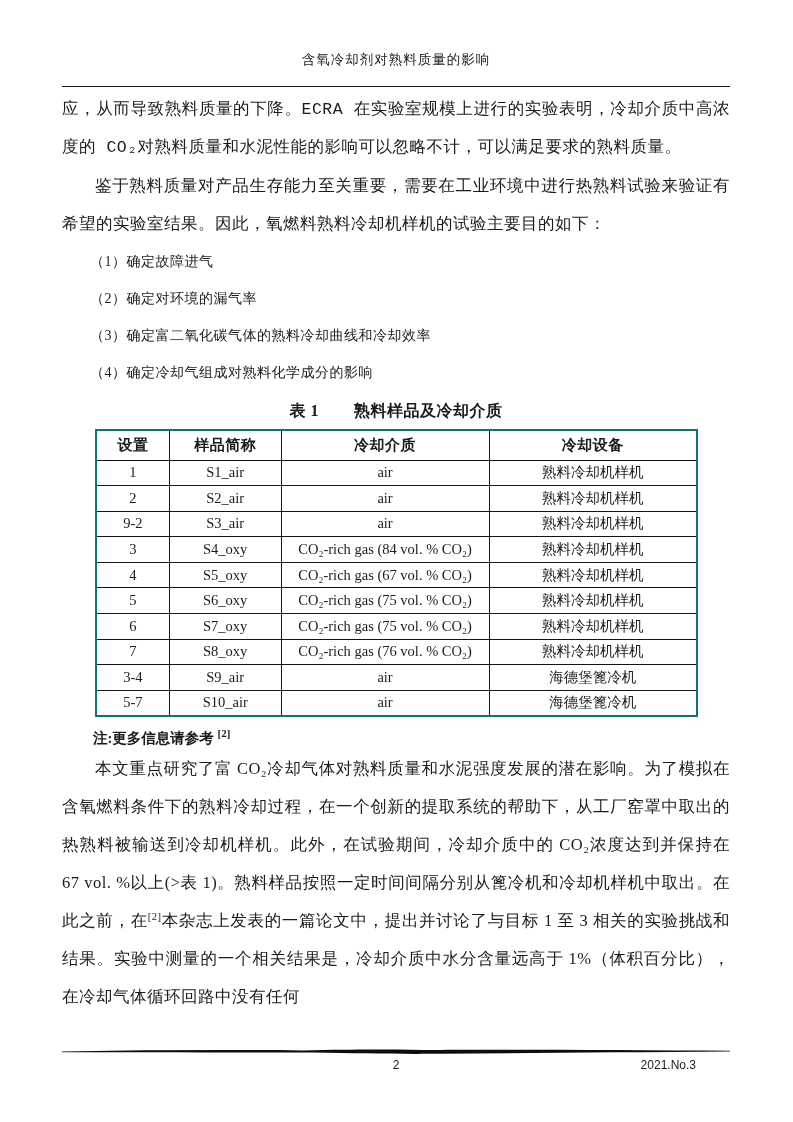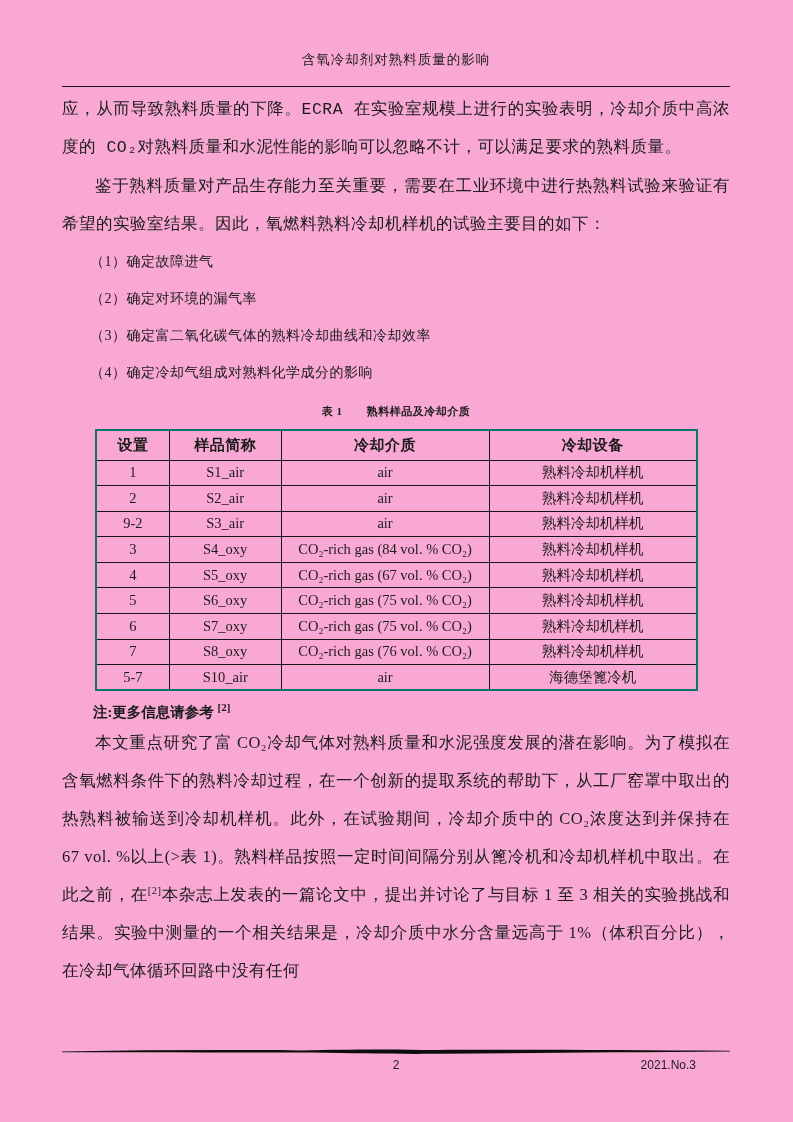--- a/index.html
+++ b/index.html
@@ -2,21 +2,21 @@
 <html><head>
 <meta charset="utf-8">
 <style>
   * { margin: 0; padding: 0; box-sizing: border-box; }
   html, body { background: #e8e8e8; }
   .page {
     position: relative;
     width: 793px;
     height: 1122px;
     margin: 0 auto;
-    background: #f9a8d4;
+    background: #ffffff;
     color: #1b1b1b;
     font-family: "Liberation Serif", "DejaVu Serif", serif;
     overflow: hidden;
   }
   .content {
     position: absolute;
     left: 62px;
     top: 0;
     width: 668px;
   }
@@ -51,21 +51,21 @@
   }
   sup.ref {
     font-size: 10.5px;
     vertical-align: super;
     line-height: 0;
   }
   
   .table-caption {
     margin-top: 7px;
     text-align: center;
-    font-size: 11px;
+    font-size: 16px;
     font-weight: bold;
     line-height: 26px;
     letter-spacing: 0.5px;
   }
   .caption-gap { display: inline-block; width: 2.2em; }
   table.sample-table {
     margin-top: 5px;
     margin-left: 33px;
     width: 603px;
     border-collapse: collapse;
@@ -224,20 +224,26 @@
           <td>CO₂-rich gas (75 vol. % CO₂)</td>
           <td>熟料冷却机样机</td>
         </tr>
         <tr>
           <td>7</td>
           <td>S8_oxy</td>
           <td>CO₂-rich gas (76 vol. % CO₂)</td>
           <td>熟料冷却机样机</td>
         </tr>
         <tr>
+          <td>3-4</td>
+          <td>S9_air</td>
+          <td>air</td>
+          <td>海德堡篦冷机</td>
+        </tr>
+        <tr>
           <td>5-7</td>
           <td>S10_air</td>
           <td>air</td>
           <td>海德堡篦冷机</td>
         </tr>
       </tbody>
     </table>
 
     <div class="footnote">
       <span>注:更多信息请参考 </span><sup class="ref">[2]</sup>

